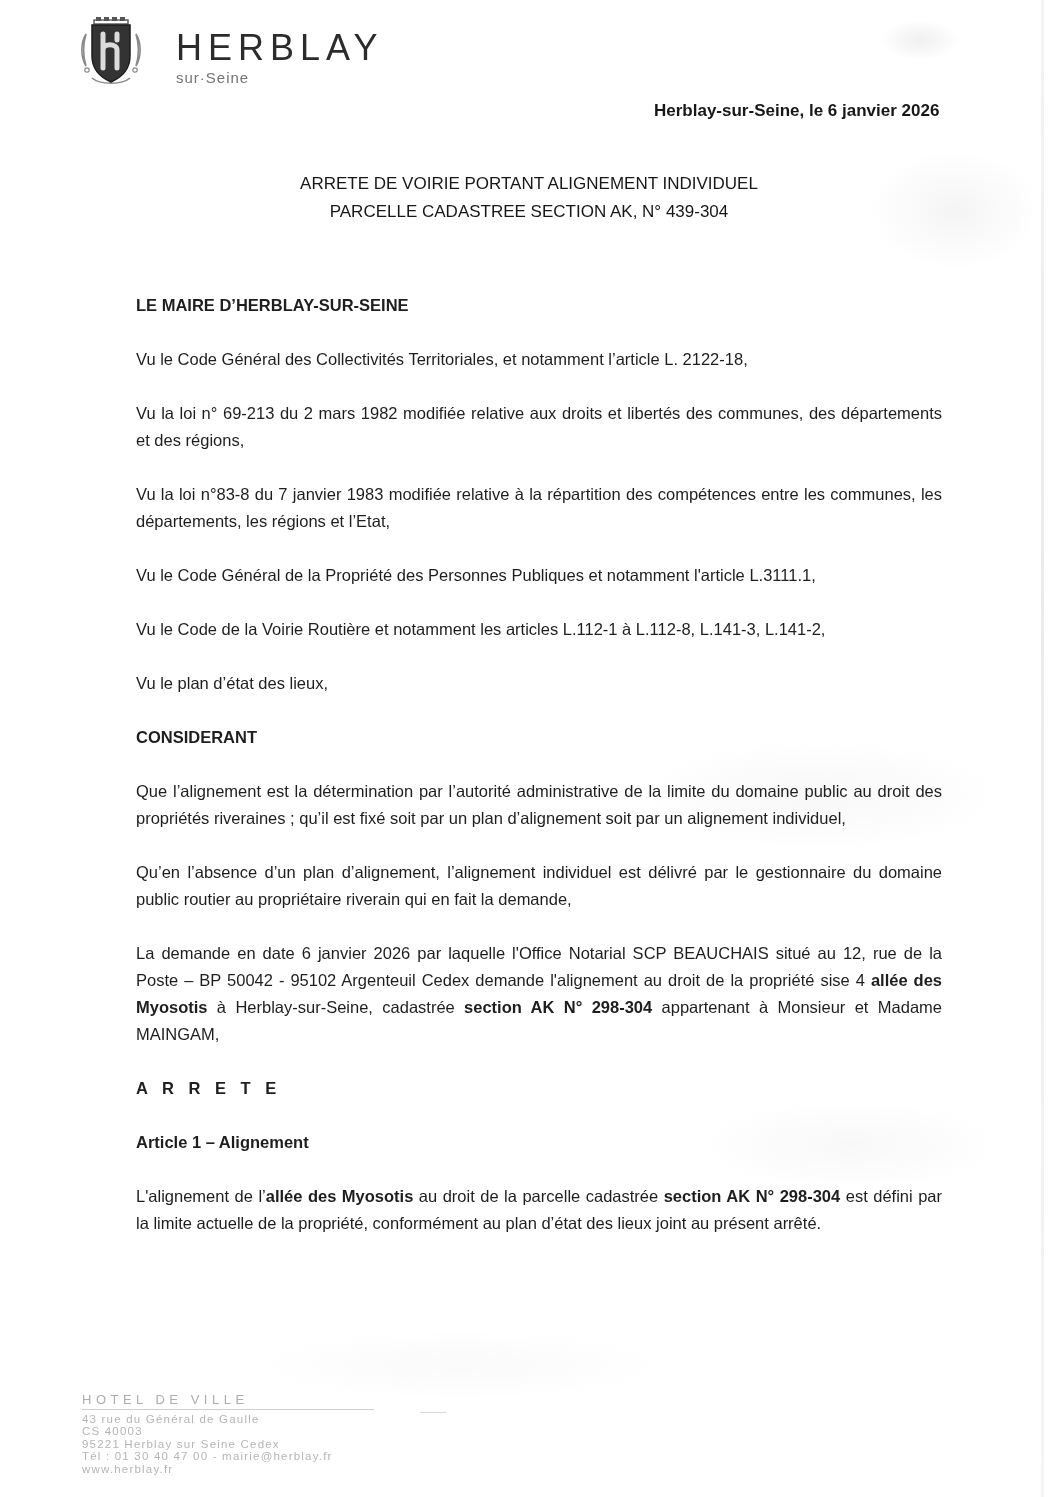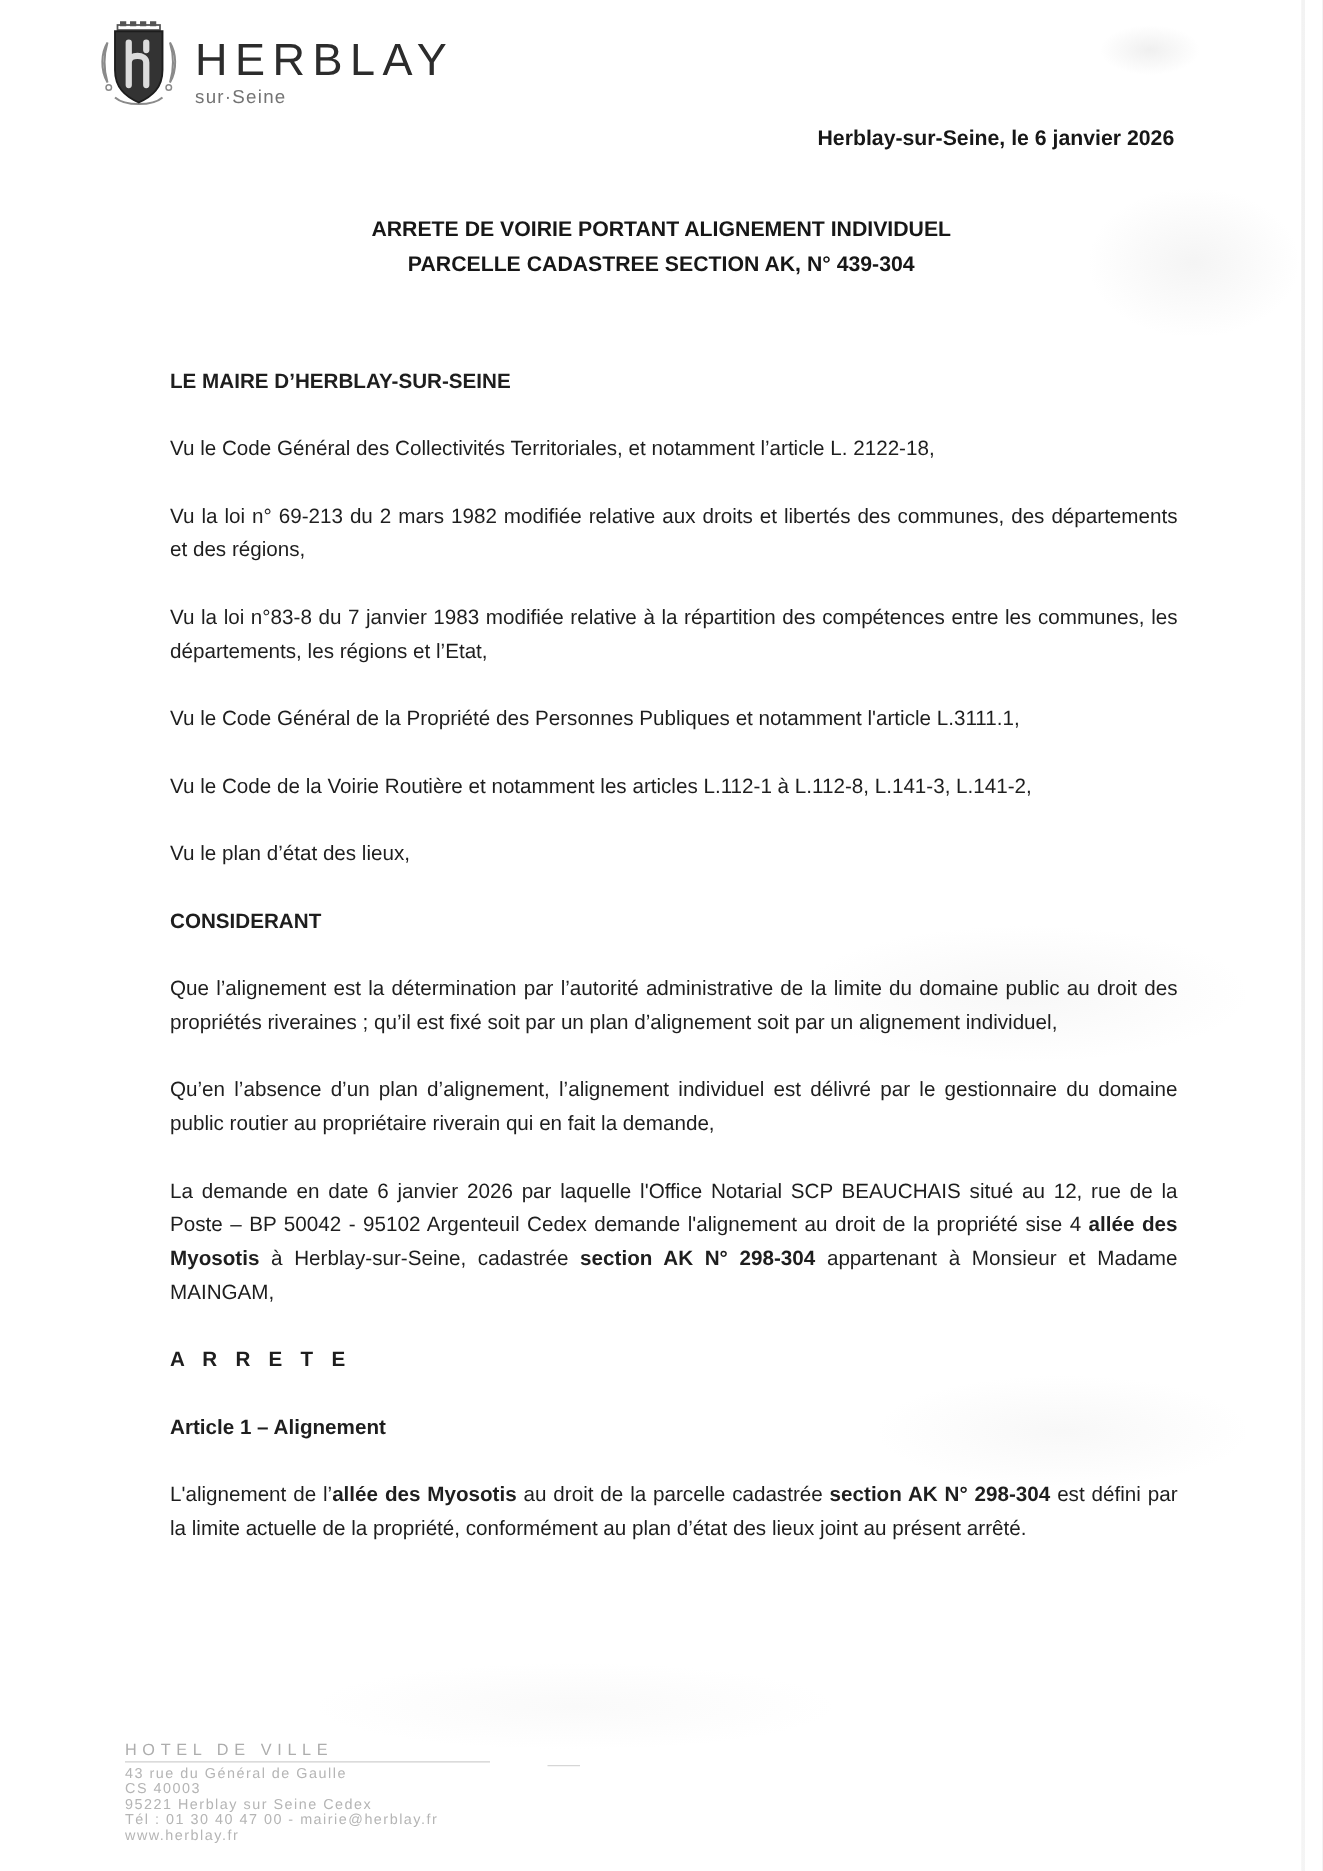--- a/index.html
+++ b/index.html
@@ -19,56 +19,56 @@
     opacity:.8;
   }
   .blotch{position:absolute;border-radius:50%;pointer-events:none;}
   .b1{left:870px;top:150px;width:170px;height:120px;background:radial-gradient(closest-side,rgba(180,180,180,.14),rgba(180,180,180,0));}
   .b2{left:640px;top:740px;width:360px;height:110px;background:radial-gradient(closest-side,rgba(180,180,180,.10),rgba(180,180,180,0));}
   .b3{left:700px;top:1100px;width:300px;height:90px;background:radial-gradient(closest-side,rgba(185,185,185,.10),rgba(185,185,185,0));}
   .b4{left:880px;top:20px;width:80px;height:40px;background:radial-gradient(closest-side,rgba(170,170,170,.18),rgba(170,170,170,0));}
   .b5{left:250px;top:1330px;width:420px;height:70px;background:radial-gradient(closest-side,rgba(190,190,190,.08),rgba(190,190,190,0));}
 
   
-  .logo{position:absolute;left:80px;top:16px;display:flex;align-items:flex-start;}
+  .logo{position:absolute;left:80px;top:16px;display:flex;align-items:flex-start;gap:20px;}
   .crest{width:62px;height:72px;flex:0 0 auto;}
   .wordmark{margin-left:14px;padding-top:14px;}
   .wordmark .name{
     font-size:36px;letter-spacing:6px;color:#2c2c2c;font-weight:500;line-height:1;
   }
   .wordmark .subtitle{
     padding-right:6px;margin-top:3px;
     font-size:15px;letter-spacing:1px;color:#737373;
   }
 
   
   .meta{position:absolute;left:654px;top:97px;font-weight:bold;font-size:17px;line-height:28px;color:#171717;}
 
   
   .doc-title{position:absolute;left:0;top:170px;width:1058px;text-align:center;
-    font-weight:bold;font-size:17px;line-height:28px;color:#171717;}
+    font-weight:normal;font-size:17px;line-height:28px;color:#171717;}
 
   
   .content{position:absolute;left:120px;top:292px;width:822px;font-size:16.5px;line-height:27px;}
   .content p{margin:0 0 27px 16px;text-align:justify;}
   .content p:last-child{margin-bottom:0;}
   .h-block{font-weight:bold;margin:0 0 30px 0;}
   .arrete-heading{font-weight:bold;letter-spacing:5px;margin:14px 0 60px 0;}
   .article-heading{font-weight:bold;margin:0 0 26px 0;}
   b,.seg-bold{font-weight:bold;}
 
   
   .footer{position:absolute;left:82px;top:1394px;color:#b5b5b5;font-size:11.5px;line-height:12.5px;letter-spacing:1.2px;}
   .footer .org{
     display:inline-block;width:292px;
     font-size:13px;letter-spacing:4.5px;color:#adadad;
     border-bottom:1px solid #cfcfcf;padding-bottom:2px;margin-bottom:3px;
   }
   .footer .org-dash{display:inline-block;width:26px;border-bottom:1px solid #d6d6d6;margin-left:46px;vertical-align:bottom;}
-  .footer div{white-space:nowrap;margin-left:18px;}
+  .footer div{white-space:nowrap;}
 </style>
 </head>
 <body>
 
 <div class="page">
 
   <div class="scan-streak"></div>
   <div class="blotch b1"></div>
   <div class="blotch b2"></div>
   <div class="blotch b3"></div>

